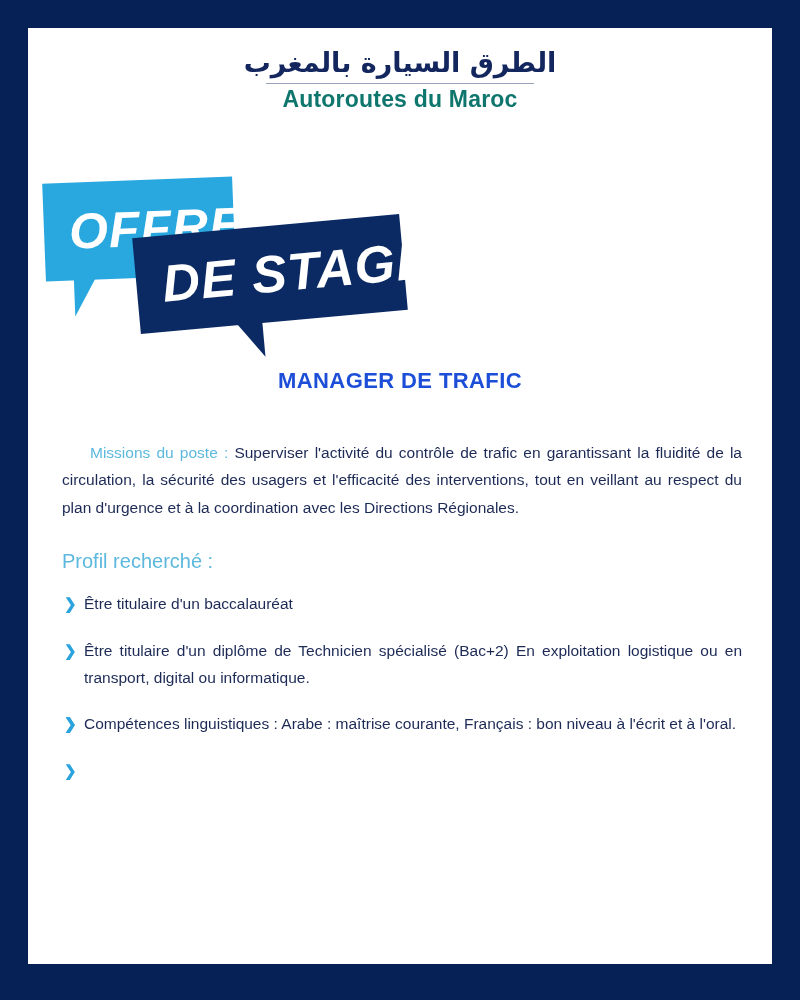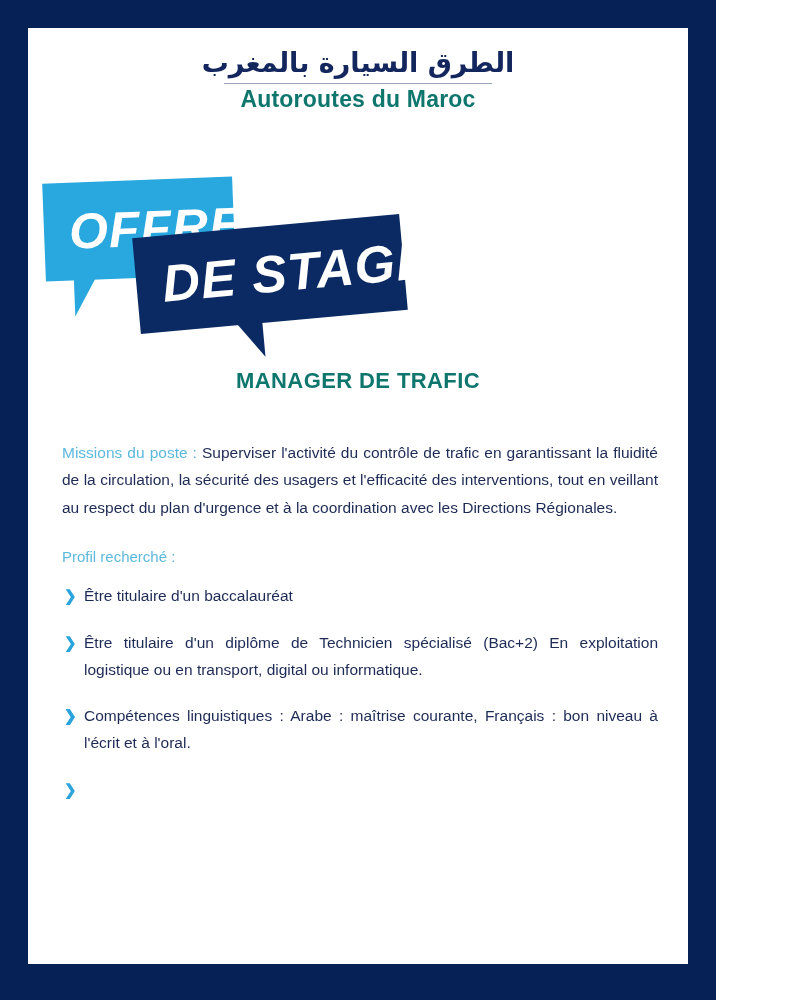--- a/index.html
+++ b/index.html
@@ -10,21 +10,21 @@
   body {
     width: 800px;
     height: 1000px;
     font-family: "Liberation Sans", sans-serif;
     -webkit-font-smoothing: antialiased;
   }
 
   
   .poster {
     position: relative;
-    width: 716px;
+    width: 800px;
     height: 1000px;
     background: #062156;
     box-sizing: border-box;
     overflow: hidden;
   }
   .inner-panel {
     position: absolute;
     left: 28px;
     top: 28px;
     right: 28px;
@@ -131,44 +131,45 @@
 
   
   .job-title {
     position: absolute;
     left: 0;
     right: 0;
     top: 340px;
     text-align: center;
     font-size: 22px;
     font-weight: bold;
-    color: #0f766e;
+    color: #1d4ed8;
     letter-spacing: 0.4px;
   }
 
   
   .content {
     position: absolute;
     left: 34px;
     right: 30px;
     top: 395px;
   }
   .paragraph {
     text-align: justify;
     font-size: 15.5px;
     line-height: 1.78;
     color: #1d2a55;
   }
   .lead {
     color: #5cb9dd;
     font-weight: normal;
+    margin-left: 28px;
   }
   .section-head {
     margin-top: 24px;
-    font-size: 15px;
+    font-size: 20px;
     color: #5cb9dd;
     line-height: 1.6;
   }
   .bullets {
     margin: 14px 0 0 0;
     padding: 0;
     list-style: none;
   }
   .bullet {
     position: relative;

